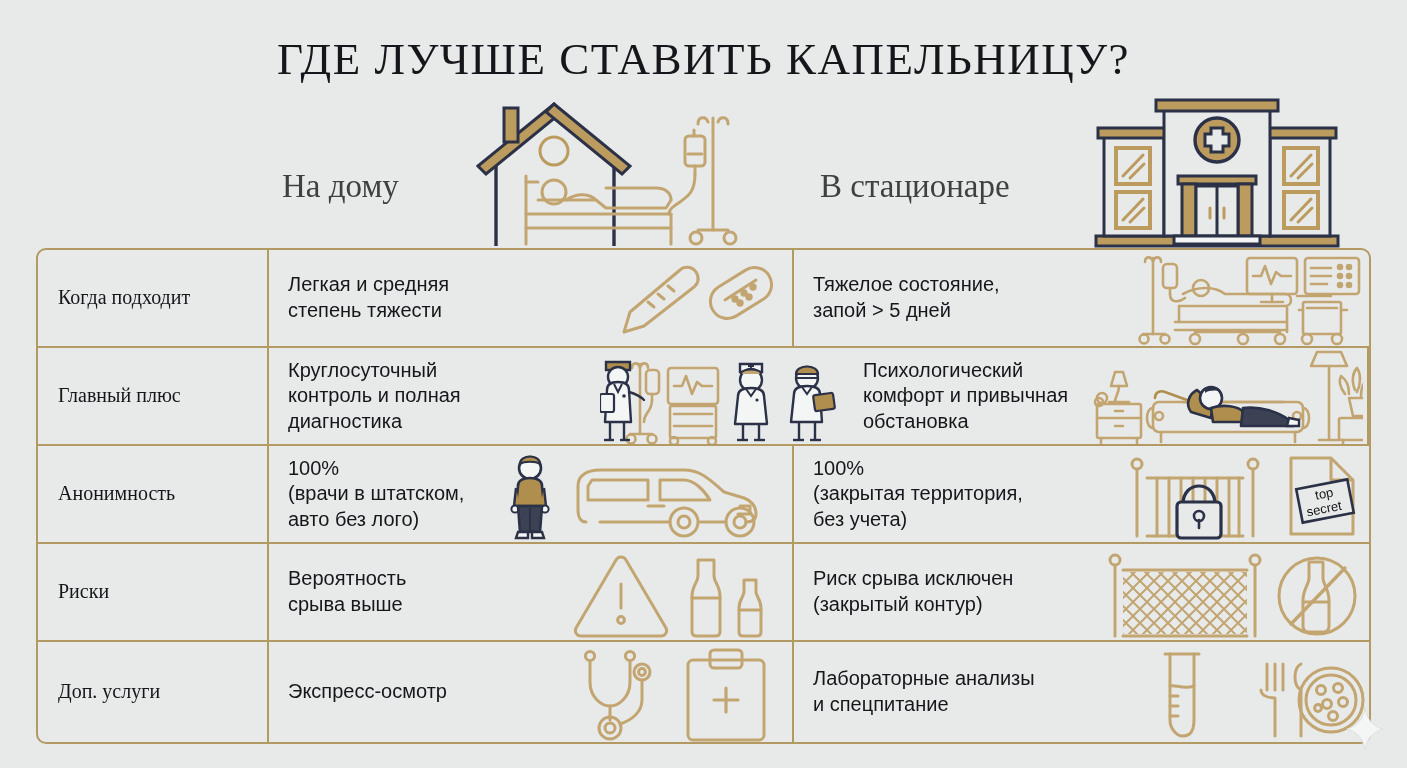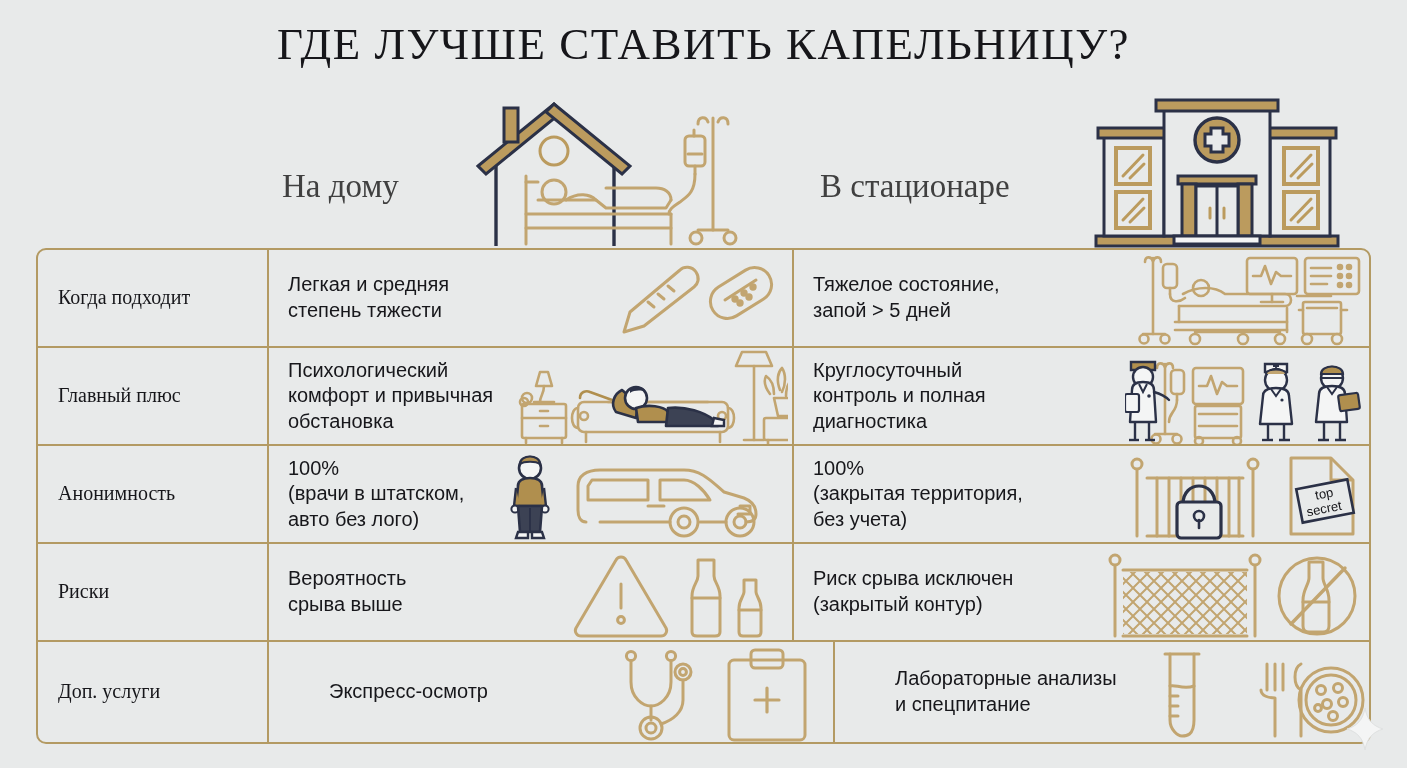--- a/index.html
+++ b/index.html
@@ -7,21 +7,21 @@
     width:1407px;height:768px;
     background:#e8eaea;
     font-family:"Liberation Sans", sans-serif;
     overflow:hidden;
     position:relative;
   }
   .page{position:relative;width:1407px;height:768px;}
 
   
   .title{
-    position:absolute;top:18px;left:0;width:1407px;
+    position:absolute;top:33px;left:0;width:1407px;
     text-align:center;
     font-family:"Liberation Serif", serif;
     font-size:45px;
     letter-spacing:1.5px;
     color:#16161a;
     white-space:nowrap;
   }
 
   
   .col-head{
@@ -46,21 +46,21 @@
     box-sizing:border-box;
     overflow:hidden;
     background:#e8eaea;
   }
   .row{
     display:flex;
     height:98px;
     box-sizing:border-box;
     border-bottom:2px solid #b39a63;
   }
-  .row:last-child{border-bottom:none;height:100px;gap:41px;}
+  .row:last-child{border-bottom:none;height:100px;}
 
   .cell{
     box-sizing:border-box;
     position:relative;
     display:flex;
     align-items:center;
     overflow:hidden;
   }
   .cell.label{
     width:231px;
@@ -278,20 +278,92 @@
                   <circle cx="202" cy="87" r="5"></circle>
               </g>
             </g>
           </svg>
         </div>
       </div>
     </div>
 
     <div class="row">
       <div class="cell label">Главный плюс</div>
+      <div class="cell clinic">
+        <div class="celltext">Круглосуточный
+контроль и полная
+диагностика</div>
+        <div class="art">
+          <svg width="240" height="94" viewBox="0 0 240 94">
+            <g fill="none" stroke="#c2a570" stroke-width="2.6" stroke-linecap="round" stroke-linejoin="round">
+              <g>
+                <path d="M40 14 L40 84"></path>
+                <path d="M32 18 C32 12 38 12 40 17"></path>
+                <path d="M48 18 C48 12 42 12 40 17"></path>
+                <rect x="46" y="20" width="13" height="24" rx="4"></rect>
+                <path d="M52 44 L52 50"></path>
+                <path d="M52 50 C52 62 44 62 44 72"></path>
+                <path d="M30 84 L52 84"></path>
+                <circle cx="31" cy="89" r="4.5"></circle>
+                  <circle cx="52" cy="89" r="4.5"></circle>
+              </g>
+              <g>
+                <rect x="68" y="18" width="50" height="36" rx="3"></rect>
+                <path d="M74 36 L82 36 L86 26 L92 44 L97 32 L102 36 L112 36"></path>
+                <rect x="70" y="56" width="46" height="32" rx="2"></rect>
+                <path d="M74 64 L112 64"></path>
+                  <path d="M74 76 L112 76"></path>
+                <circle cx="74" cy="91" r="4"></circle>
+                  <circle cx="112" cy="91" r="4"></circle>
+              </g>
+            </g>
+
+            <g>
+              <path d="M6 12 L30 12 L30 20 L6 20 Z" fill="#b08f4e" stroke="#2b3147" stroke-width="2.4"></path>
+              <circle cx="18" cy="27" r="10" fill="#f4f5f5" stroke="#2b3147" stroke-width="2.4"></circle>
+              <path d="M7 40 C7 34 12 32 18 32 C24 32 29 34 29 40 L31 72 L5 72 Z" fill="#f4f5f5" stroke="#2b3147" stroke-width="2.4" stroke-linejoin="round"></path>
+              <path d="M14 34 L18 42 L22 34" fill="none" stroke="#2b3147" stroke-width="2"></path>
+              <circle cx="24" cy="46" r="1.8" fill="#2b3147"></circle>
+              <path d="M29 42 C36 44 42 48 44 50" fill="none" stroke="#2b3147" stroke-width="2.4" stroke-linecap="round"></path>
+              <rect x="0" y="44" width="14" height="18" rx="2" fill="#f4f5f5" stroke="#2b3147" stroke-width="2.2"></rect>
+              <path d="M10 72 L10 90" stroke="#2b3147" stroke-width="2.4"></path>
+              <path d="M24 72 L24 90" stroke="#2b3147" stroke-width="2.4"></path>
+              <path d="M4 90 L14 90" stroke="#2b3147" stroke-width="2.4"></path>
+              <path d="M20 90 L30 90" stroke="#2b3147" stroke-width="2.4"></path>
+            </g>
+
+            <g>
+              <path d="M140 14 L162 14 L162 22 L140 22 Z" fill="#f4f5f5" stroke="#2b3147" stroke-width="2.4"></path>
+              <path d="M148 16 L154 16 M151 13 L151 19" stroke="#2b3147" stroke-width="1.8"></path>
+              <circle cx="151" cy="30" r="11" fill="#f4f5f5" stroke="#2b3147" stroke-width="2.4"></circle>
+              <path d="M141 24 C141 18 161 18 161 24" fill="#c2a570" stroke="#2b3147" stroke-width="2"></path>
+              <path d="M138 46 C138 40 144 38 151 38 C158 38 164 40 164 46 L167 74 L135 74 Z" fill="#f4f5f5" stroke="#2b3147" stroke-width="2.4" stroke-linejoin="round"></path>
+              <path d="M146 39 L151 46 L156 39" fill="none" stroke="#2b3147" stroke-width="2"></path>
+              <circle cx="157" cy="50" r="1.6" fill="#2b3147"></circle>
+              <path d="M143 74 L143 90" stroke="#2b3147" stroke-width="2.4"></path>
+              <path d="M159 74 L159 90" stroke="#2b3147" stroke-width="2.4"></path>
+              <path d="M137 90 L148 90" stroke="#2b3147" stroke-width="2.4"></path>
+              <path d="M154 90 L165 90" stroke="#2b3147" stroke-width="2.4"></path>
+            </g>
+
+            <g>
+              <circle cx="207" cy="28" r="11" fill="#f4f5f5" stroke="#2b3147" stroke-width="2.4"></circle>
+              <path d="M196 24 C196 14 218 14 218 24 L196 24 Z" fill="#b08f4e" stroke="#2b3147" stroke-width="2.2"></path>
+              <path d="M197 28 L217 28" stroke="#2b3147" stroke-width="2"></path>
+              <path d="M194 44 C194 38 200 36 207 36 C214 36 220 38 220 44 L222 72 L191 72 Z" fill="#f4f5f5" stroke="#2b3147" stroke-width="2.4" stroke-linejoin="round"></path>
+              <path d="M202 37 L207 44 L212 37" fill="none" stroke="#2b3147" stroke-width="2"></path>
+              <rect x="214" y="44" width="20" height="16" rx="2" fill="#b08f4e" stroke="#2b3147" stroke-width="2.2" transform="rotate(-8 224 52)"></rect>
+              <path d="M199 72 L199 90" stroke="#2b3147" stroke-width="2.4"></path>
+              <path d="M215 72 L215 90" stroke="#2b3147" stroke-width="2.4"></path>
+              <path d="M193 90 L204 90" stroke="#2b3147" stroke-width="2.4"></path>
+              <path d="M210 90 L221 90" stroke="#2b3147" stroke-width="2.4"></path>
+            </g>
+          </svg>
+        </div>
+      </div>
       <div class="cell home">
         <div class="celltext">Психологический
 комфорт и привычная
 обстановка</div>
         <div class="art">
           <svg width="270" height="94" viewBox="0 0 270 94">
             <g fill="none" stroke="#c2a570" stroke-width="2.6" stroke-linecap="round" stroke-linejoin="round">
               <g>
                 <path d="M18 36 L34 36 L30 22 L22 22 Z"></path>
                 <path d="M26 36 C26 44 22 46 22 52"></path>
@@ -332,92 +404,20 @@
               </g>
             </g>
 
             <g>
               <path d="M104 40 C96 44 92 54 98 62 L118 68 L120 54 Z" fill="#b08f4e" stroke="#2b3147" stroke-width="2.6" stroke-linejoin="round"></path>
               <circle cx="118" cy="48" r="11" fill="#f4f5f5" stroke="#2b3147" stroke-width="2.6"></circle>
               <path d="M112 40 C116 35 126 36 128 42 C124 40 116 40 112 43 Z" fill="#2b3147"></path>
               <path d="M118 58 C130 54 146 56 150 62 L160 72 L120 72 Z" fill="#b08f4e" stroke="#2b3147" stroke-width="2.6" stroke-linejoin="round"></path>
               <path d="M150 58 C168 56 186 62 196 70 L200 76 L148 76 Z" fill="#3c4254" stroke="#2b3147" stroke-width="2.6" stroke-linejoin="round"></path>
               <path d="M196 68 L206 70 L206 76 L194 76 Z" fill="#f4f5f5" stroke="#2b3147" stroke-width="2.4"></path>
-            </g>
-          </svg>
-        </div>
-      </div>
-      <div class="cell clinic">
-        <div class="celltext">Круглосуточный
-контроль и полная
-диагностика</div>
-        <div class="art">
-          <svg width="240" height="94" viewBox="0 0 240 94">
-            <g fill="none" stroke="#c2a570" stroke-width="2.6" stroke-linecap="round" stroke-linejoin="round">
-              <g>
-                <path d="M40 14 L40 84"></path>
-                <path d="M32 18 C32 12 38 12 40 17"></path>
-                <path d="M48 18 C48 12 42 12 40 17"></path>
-                <rect x="46" y="20" width="13" height="24" rx="4"></rect>
-                <path d="M52 44 L52 50"></path>
-                <path d="M52 50 C52 62 44 62 44 72"></path>
-                <path d="M30 84 L52 84"></path>
-                <circle cx="31" cy="89" r="4.5"></circle>
-                  <circle cx="52" cy="89" r="4.5"></circle>
-              </g>
-              <g>
-                <rect x="68" y="18" width="50" height="36" rx="3"></rect>
-                <path d="M74 36 L82 36 L86 26 L92 44 L97 32 L102 36 L112 36"></path>
-                <rect x="70" y="56" width="46" height="32" rx="2"></rect>
-                <path d="M74 64 L112 64"></path>
-                  <path d="M74 76 L112 76"></path>
-                <circle cx="74" cy="91" r="4"></circle>
-                  <circle cx="112" cy="91" r="4"></circle>
-              </g>
-            </g>
-
-            <g>
-              <path d="M6 12 L30 12 L30 20 L6 20 Z" fill="#b08f4e" stroke="#2b3147" stroke-width="2.4"></path>
-              <circle cx="18" cy="27" r="10" fill="#f4f5f5" stroke="#2b3147" stroke-width="2.4"></circle>
-              <path d="M7 40 C7 34 12 32 18 32 C24 32 29 34 29 40 L31 72 L5 72 Z" fill="#f4f5f5" stroke="#2b3147" stroke-width="2.4" stroke-linejoin="round"></path>
-              <path d="M14 34 L18 42 L22 34" fill="none" stroke="#2b3147" stroke-width="2"></path>
-              <circle cx="24" cy="46" r="1.8" fill="#2b3147"></circle>
-              <path d="M29 42 C36 44 42 48 44 50" fill="none" stroke="#2b3147" stroke-width="2.4" stroke-linecap="round"></path>
-              <rect x="0" y="44" width="14" height="18" rx="2" fill="#f4f5f5" stroke="#2b3147" stroke-width="2.2"></rect>
-              <path d="M10 72 L10 90" stroke="#2b3147" stroke-width="2.4"></path>
-              <path d="M24 72 L24 90" stroke="#2b3147" stroke-width="2.4"></path>
-              <path d="M4 90 L14 90" stroke="#2b3147" stroke-width="2.4"></path>
-              <path d="M20 90 L30 90" stroke="#2b3147" stroke-width="2.4"></path>
-            </g>
-
-            <g>
-              <path d="M140 14 L162 14 L162 22 L140 22 Z" fill="#f4f5f5" stroke="#2b3147" stroke-width="2.4"></path>
-              <path d="M148 16 L154 16 M151 13 L151 19" stroke="#2b3147" stroke-width="1.8"></path>
-              <circle cx="151" cy="30" r="11" fill="#f4f5f5" stroke="#2b3147" stroke-width="2.4"></circle>
-              <path d="M141 24 C141 18 161 18 161 24" fill="#c2a570" stroke="#2b3147" stroke-width="2"></path>
-              <path d="M138 46 C138 40 144 38 151 38 C158 38 164 40 164 46 L167 74 L135 74 Z" fill="#f4f5f5" stroke="#2b3147" stroke-width="2.4" stroke-linejoin="round"></path>
-              <path d="M146 39 L151 46 L156 39" fill="none" stroke="#2b3147" stroke-width="2"></path>
-              <circle cx="157" cy="50" r="1.6" fill="#2b3147"></circle>
-              <path d="M143 74 L143 90" stroke="#2b3147" stroke-width="2.4"></path>
-              <path d="M159 74 L159 90" stroke="#2b3147" stroke-width="2.4"></path>
-              <path d="M137 90 L148 90" stroke="#2b3147" stroke-width="2.4"></path>
-              <path d="M154 90 L165 90" stroke="#2b3147" stroke-width="2.4"></path>
-            </g>
-
-            <g>
-              <circle cx="207" cy="28" r="11" fill="#f4f5f5" stroke="#2b3147" stroke-width="2.4"></circle>
-              <path d="M196 24 C196 14 218 14 218 24 L196 24 Z" fill="#b08f4e" stroke="#2b3147" stroke-width="2.2"></path>
-              <path d="M197 28 L217 28" stroke="#2b3147" stroke-width="2"></path>
-              <path d="M194 44 C194 38 200 36 207 36 C214 36 220 38 220 44 L222 72 L191 72 Z" fill="#f4f5f5" stroke="#2b3147" stroke-width="2.4" stroke-linejoin="round"></path>
-              <path d="M202 37 L207 44 L212 37" fill="none" stroke="#2b3147" stroke-width="2"></path>
-              <rect x="214" y="44" width="20" height="16" rx="2" fill="#b08f4e" stroke="#2b3147" stroke-width="2.2" transform="rotate(-8 224 52)"></rect>
-              <path d="M199 72 L199 90" stroke="#2b3147" stroke-width="2.4"></path>
-              <path d="M215 72 L215 90" stroke="#2b3147" stroke-width="2.4"></path>
-              <path d="M193 90 L204 90" stroke="#2b3147" stroke-width="2.4"></path>
-              <path d="M210 90 L221 90" stroke="#2b3147" stroke-width="2.4"></path>
             </g>
           </svg>
         </div>
       </div>
     </div>
 
     <div class="row">
       <div class="cell label">Анонимность</div>
       <div class="cell home">
         <div class="celltext">100%

